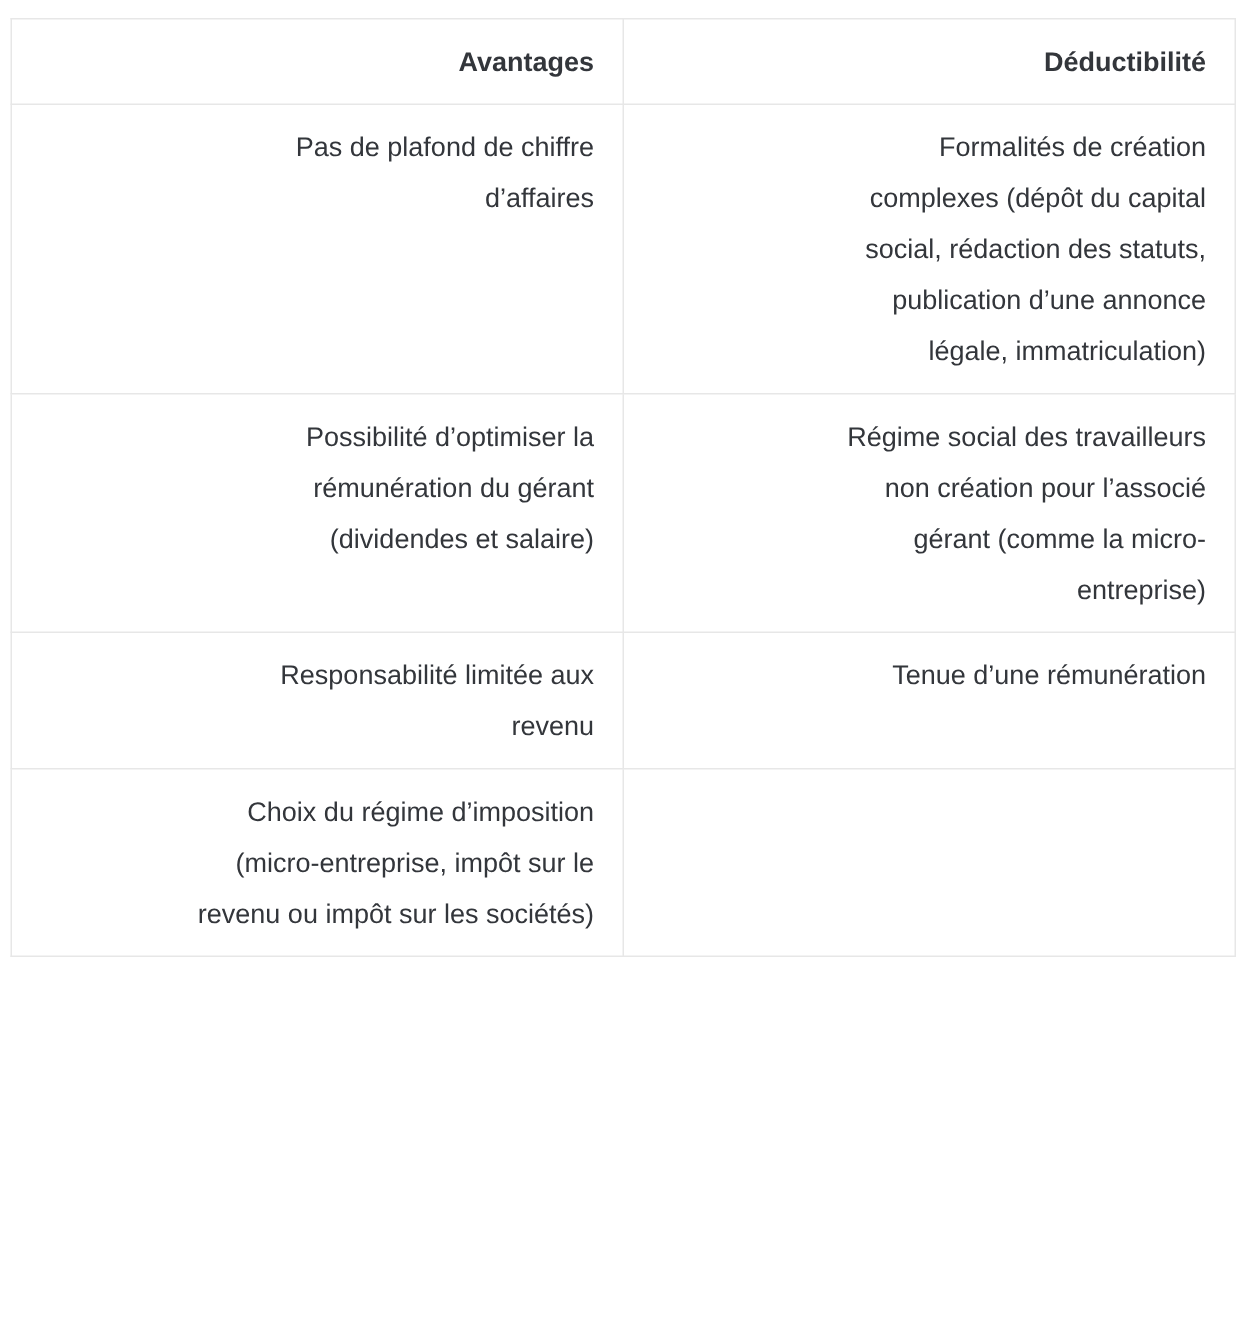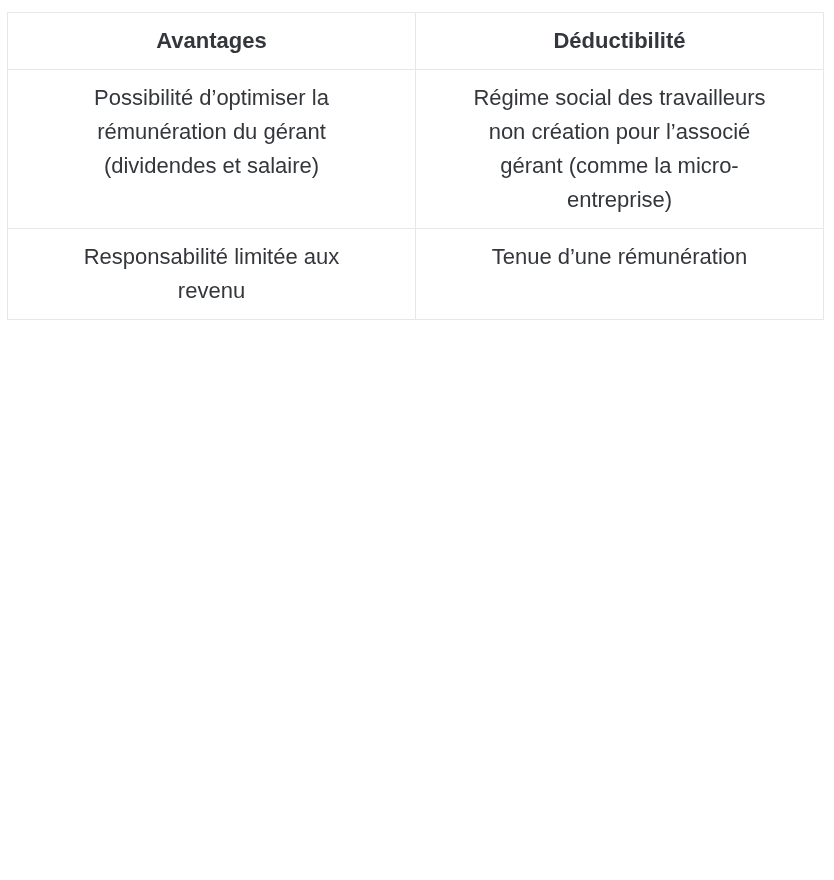--- a/index.html
+++ b/index.html
@@ -23,23 +23,23 @@
   table.cmp-table {
     border-collapse: collapse;
     table-layout: fixed;
     width: 100%;
     background: #ffffff;
   }
   .cmp-table th,
   .cmp-table td {
     border: 1px solid var(--border, #e7e7e7);
     padding: 11px 19px;
-    font-size: 22px;
+    font-size: 18px;
     line-height: 34px;
-    text-align: center;
+    text-align: right;
     vertical-align: top;
     white-space: pre-line;
     color: var(--text, #33363b);
     overflow: hidden;
   }
   .cmp-table th {
     font-weight: 700;
   }
   .cmp-table td {
     font-weight: 400;
@@ -55,28 +55,43 @@
       <col style="width:50%">
     </colgroup>
     <thead>
       <tr>
         <th>Avantages</th>
         <th>Déductibilité</th>
       </tr>
     </thead>
     <tbody>
       <tr>
+        <td>Pas de plafond de chiffre
+d’affaires</td>
+        <td>Formalités de création
+complexes (dépôt du capital
+social, rédaction des statuts,
+publication d’une annonce
+légale, immatriculation)</td>
+      </tr>
+      <tr>
         <td>Possibilité d’optimiser la
 rémunération du gérant
 (dividendes et salaire)</td>
         <td>Régime social des travailleurs
 non création pour l’associé
 gérant (comme la micro-
 entreprise)</td>
       </tr>
       <tr>
         <td>Responsabilité limitée aux
 revenu</td>
         <td>Tenue d’une rémunération</td>
       </tr>
+      <tr>
+        <td>Choix du régime d’imposition
+(micro-entreprise, impôt sur le
+revenu ou impôt sur les sociétés)</td>
+        <td></td>
+      </tr>
     </tbody>
   </table>
 </div>
 
 </body></html>

